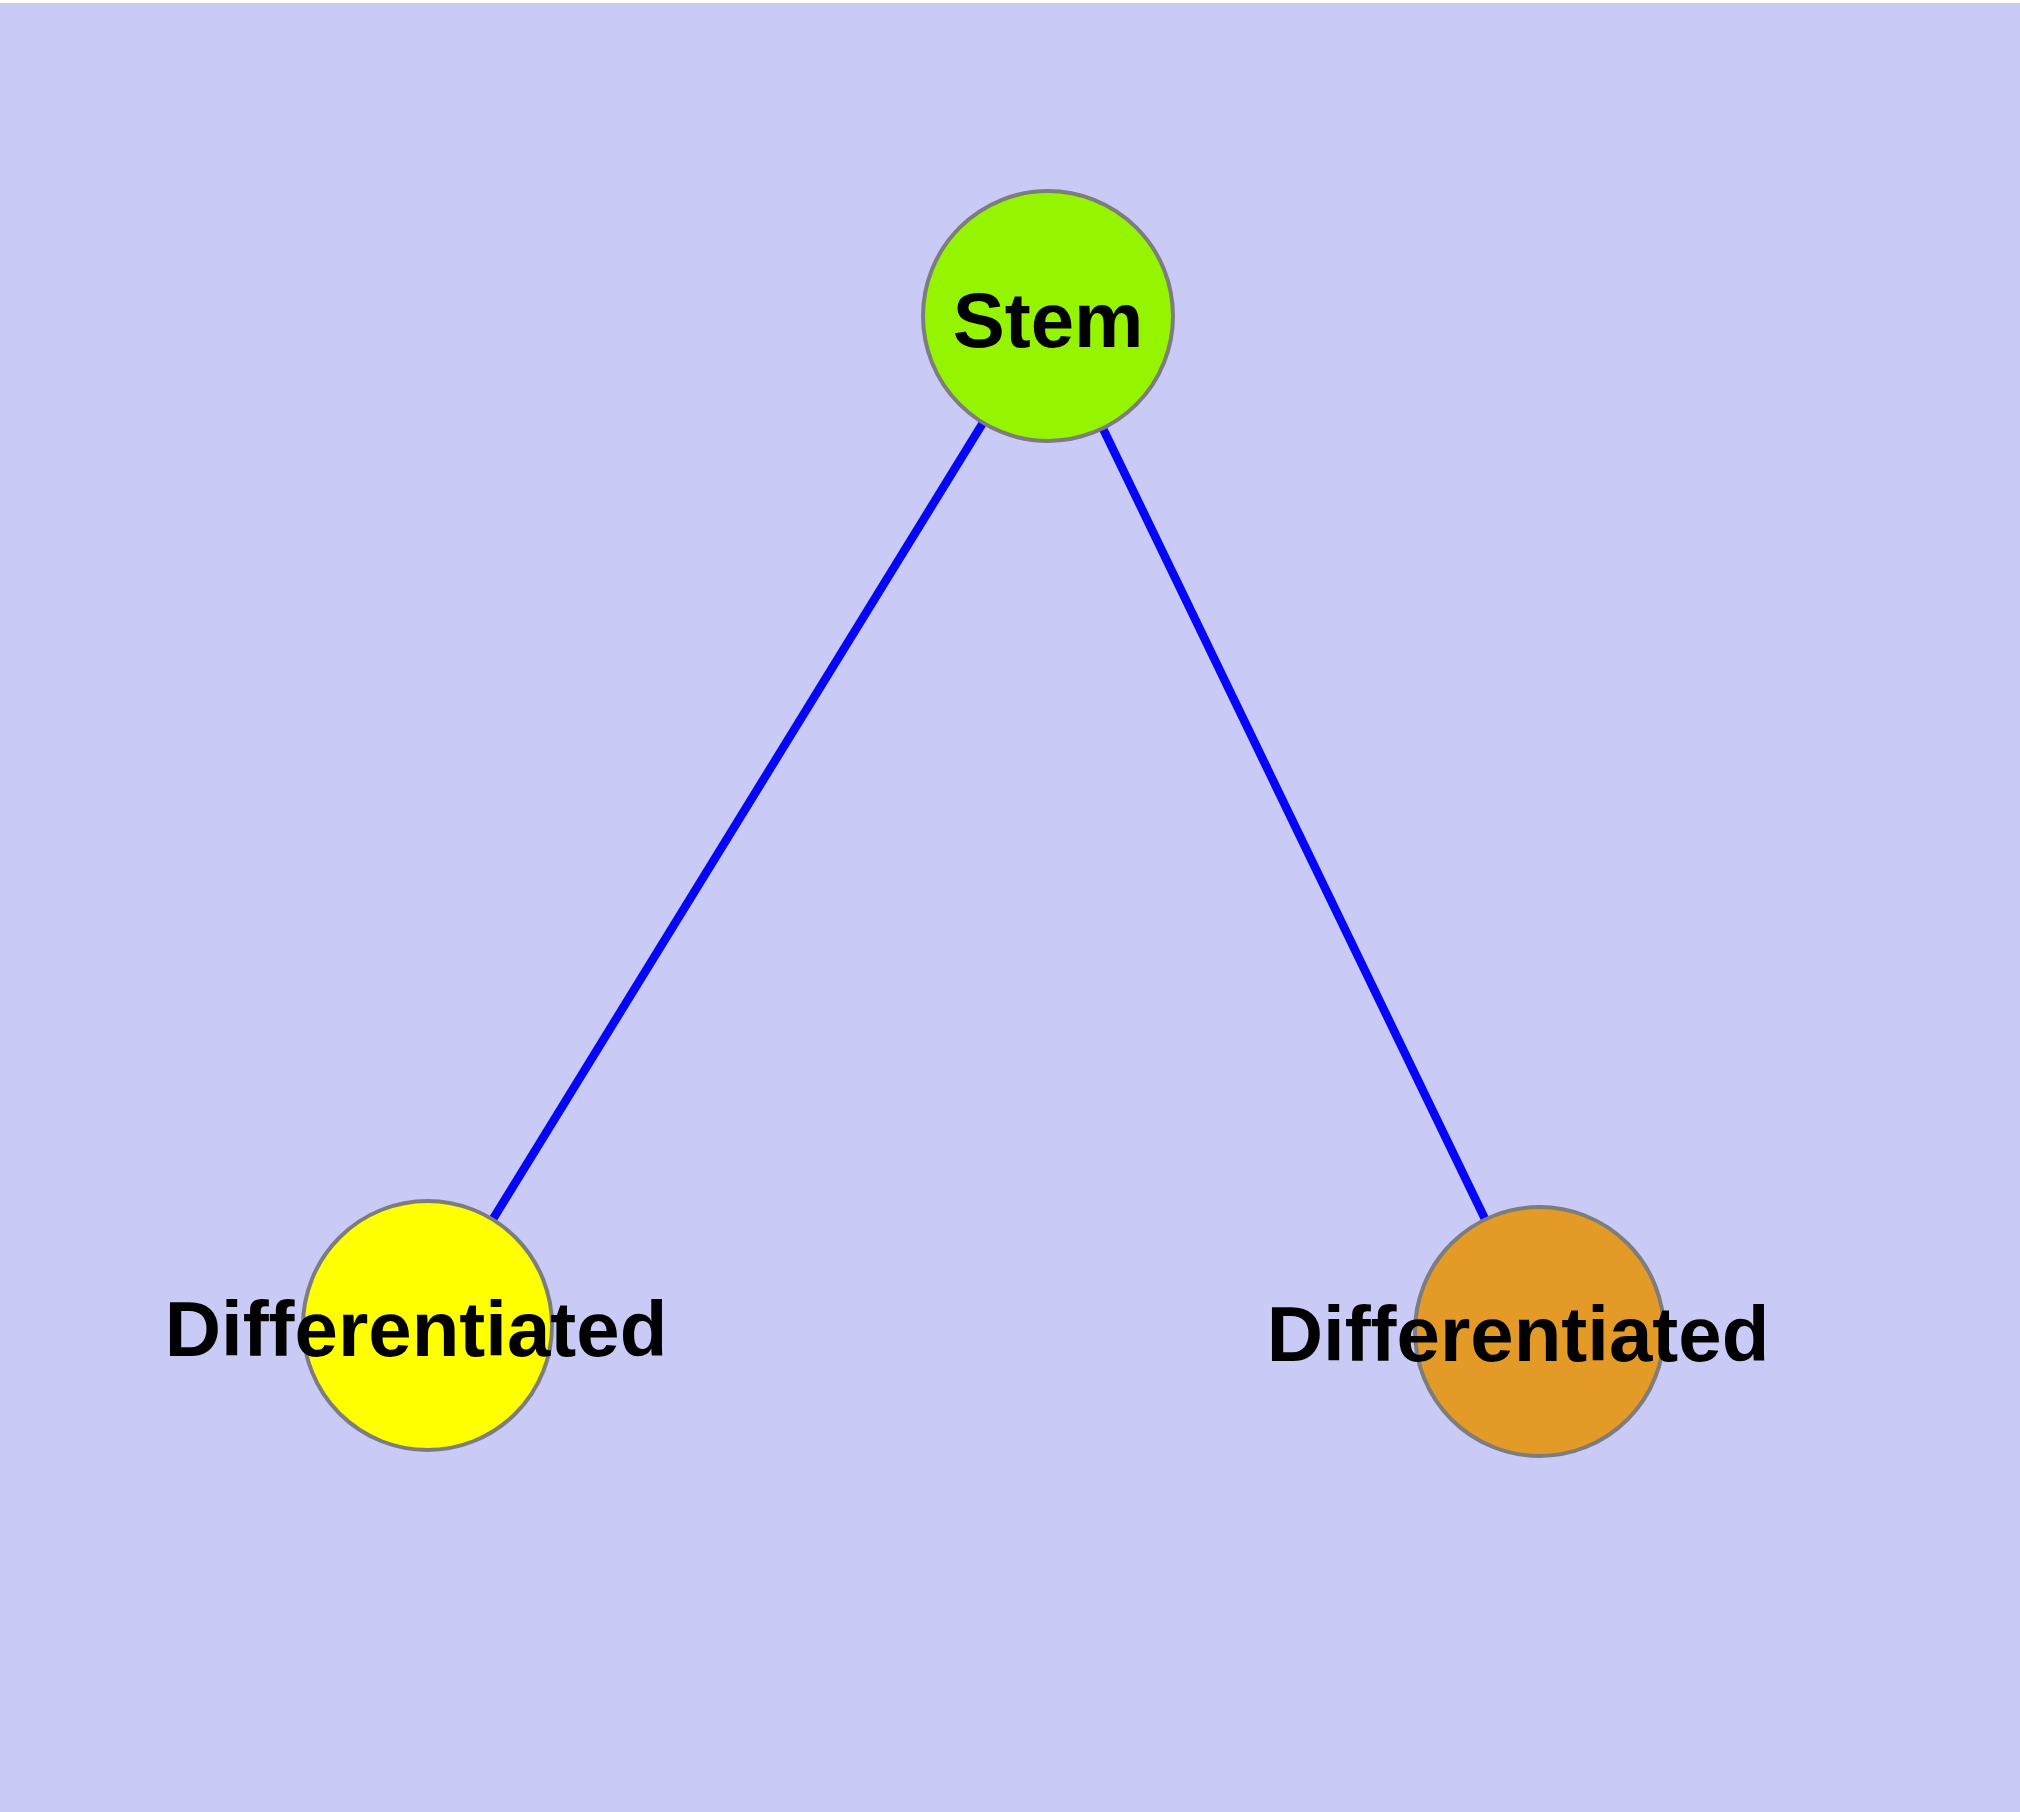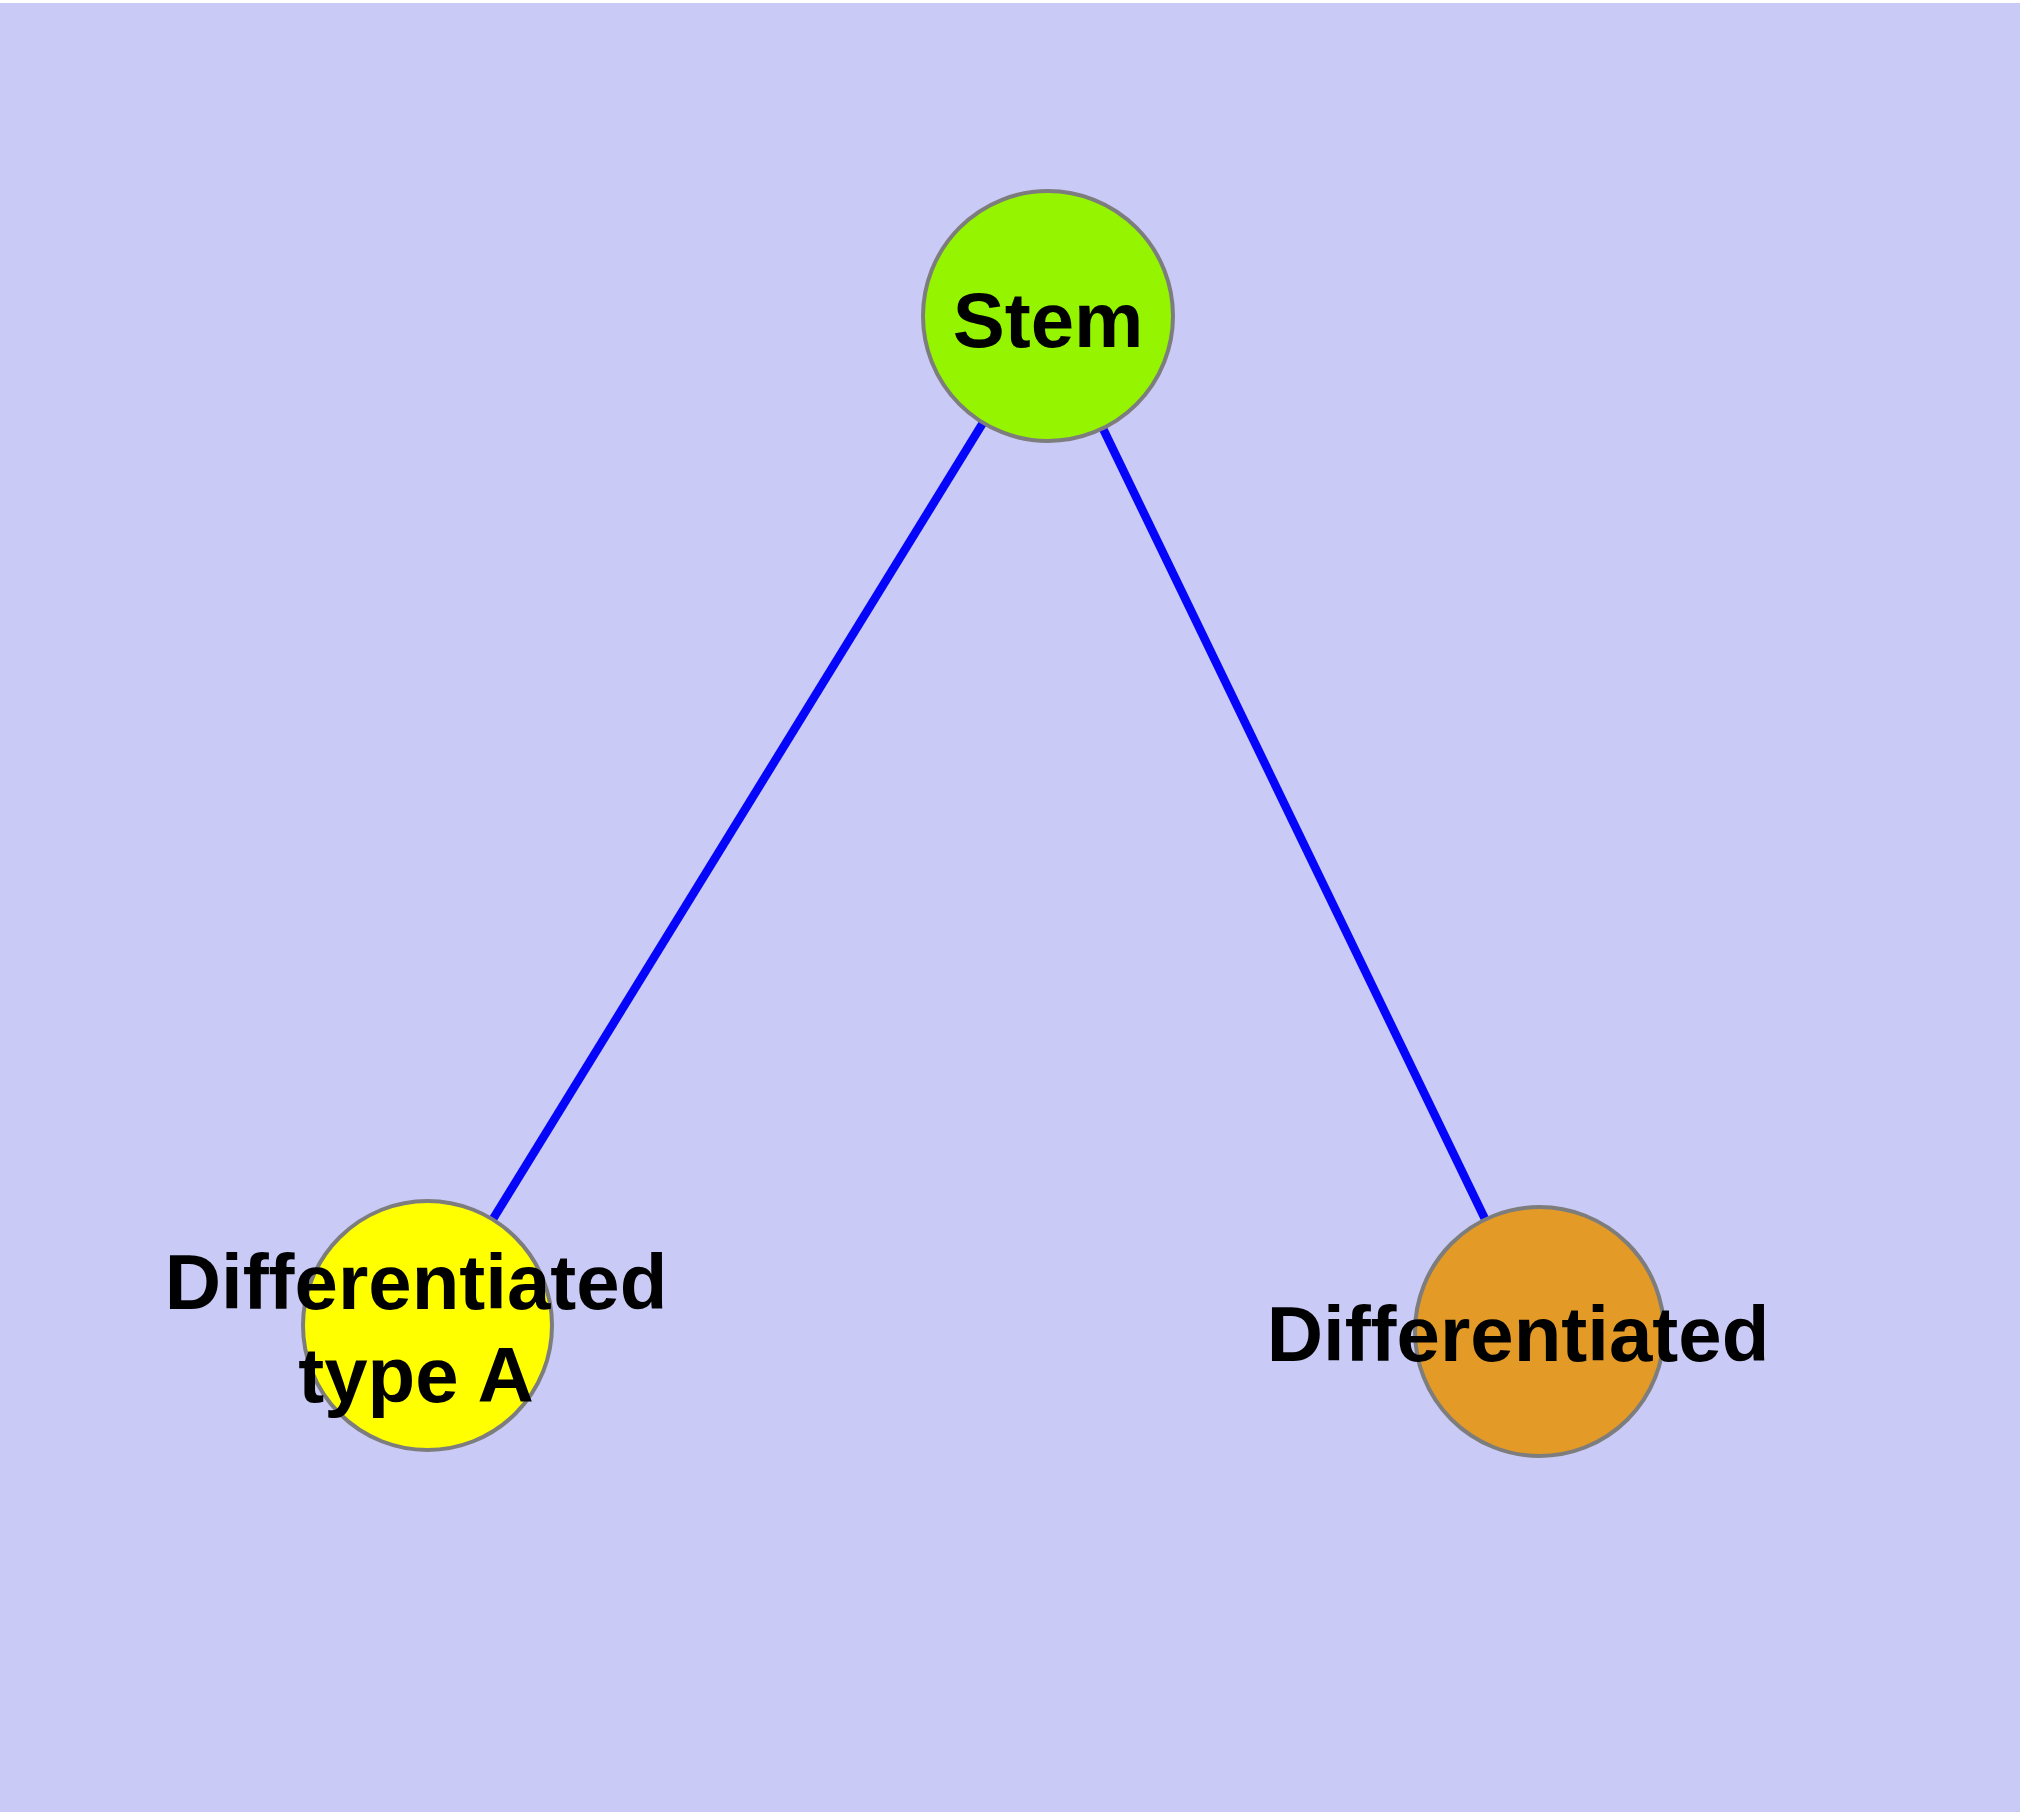--- a/index.html
+++ b/index.html
@@ -69,21 +69,20 @@
   <div class="node-circle" style="left: 301px; top: 1199px; width: 253px; height: 253px; background: rgb(255, 255, 0); border-color: rgb(125, 125, 125); border-width: 4.2px;"></div>
   <div class="node-circle" style="left: 1413px; top: 1205px; width: 253px; height: 253px; background: rgb(228, 154, 39); border-color: rgb(125, 125, 125); border-width: 4.2px;"></div>
 
   <div class="node-label" style="left: 1048px; top: 320px; color: rgb(0, 0, 0);">
     <div class="label-line">Stem</div>
 
   </div>
 
   <div class="node-label" style="left: 416px; top: 1329px; color: rgb(0, 0, 0);">
     <div class="label-line">Differentiated</div>
-    <div class="label-line">type A</div>
   </div>
 
   <div class="node-label" style="left: 1518px; top: 1334px; color: rgb(0, 0, 0);">
     <div class="label-line">Differentiated</div>
   </div>
 
 </div>
 
 
 </body></html>

